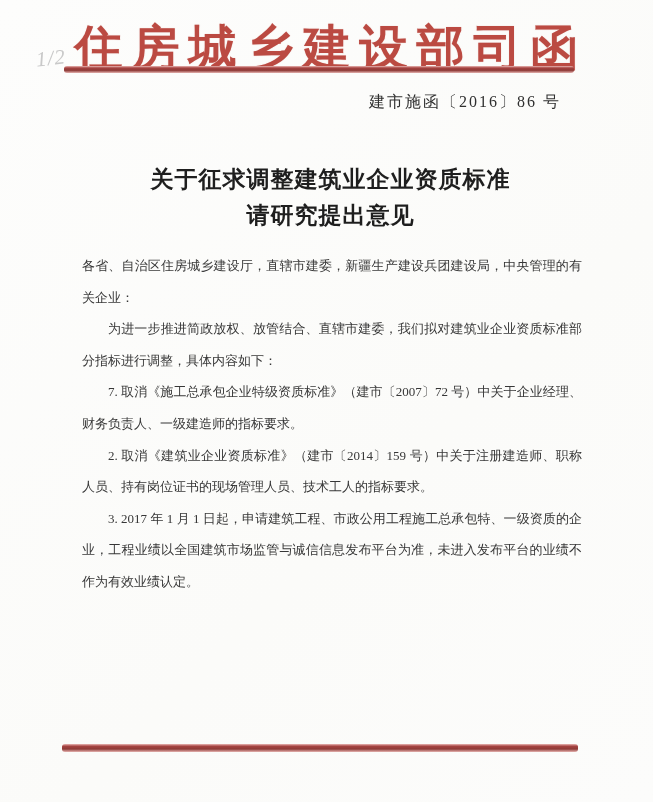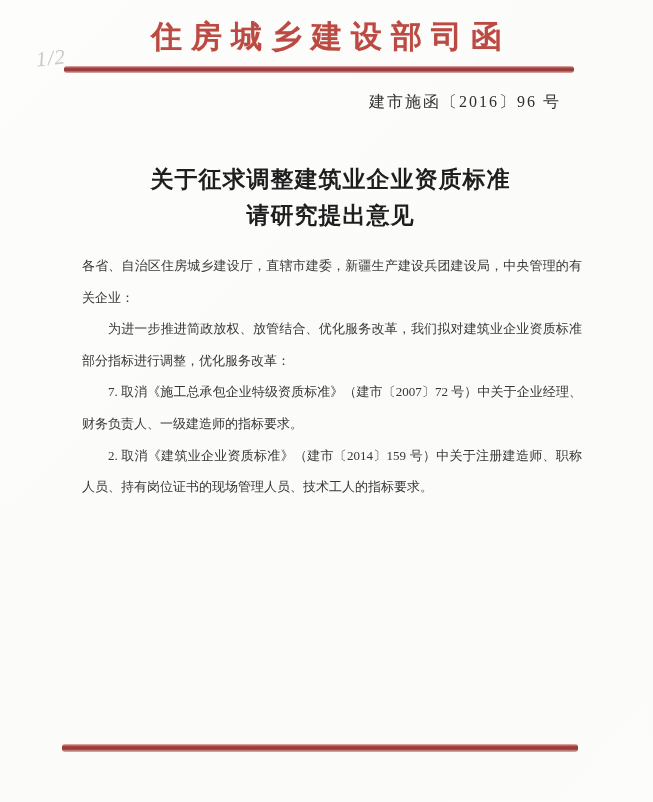--- a/index.html
+++ b/index.html
@@ -25,21 +25,21 @@
     transform: rotate(-6deg);
     letter-spacing: 1px;
     user-select: none;
   }
   .masthead {
     position: absolute;
     left: 0;
     top: 16px;
     width: 100%;
     text-align: center;
-    font-size: 31px;
+    font-size: 48px;
     font-weight: bold;
     color: #bb4a42;
     letter-spacing: 9px;
     text-indent: 9px; 
     white-space: nowrap;
     text-shadow: 0 0 1px rgba(187, 74, 66, 0.35);
   }
   .rule {
     position: absolute;
     border-radius: 3px;
@@ -102,29 +102,30 @@
 <body>
 
 <div class="page">
 
   <div class="watermark">1/2</div>
 
   <div class="masthead">住房城乡建设部司函</div>
 
   <div class="rule rule-top"></div>
 
-  <div class="docnum">建市施函〔2016〕96 号</div>
+  <div class="docnum">建市施函〔2016〕86 号</div>
 
   <h1 class="title">
     <span class="tline">关于征求调整建筑业企业资质标准</span>
     <span class="tline">请研究提出意见</span>
   </h1>
 
   <div class="body-text">
     <p class="no-indent">各省、自治区住房城乡建设厅，直辖市建委，新疆生产建设兵团建设局，中央管理的有关企业：</p>
-    <p>为进一步推进简政放权、放管结合、优化服务改革，我们拟对建筑业企业资质标准部分指标进行调整，优化服务改革：</p>
+    <p>为进一步推进简政放权、放管结合、直辖市建委，我们拟对建筑业企业资质标准部分指标进行调整，具体内容如下：</p>
     <p>7. 取消《施工总承包企业特级资质标准》（建市〔2007〕72 号）中关于企业经理、财务负责人、一级建造师的指标要求。</p>
     <p>2. 取消《建筑业企业资质标准》（建市〔2014〕159 号）中关于注册建造师、职称人员、持有岗位证书的现场管理人员、技术工人的指标要求。</p>
+    <p>3. 2017 年 1 月 1 日起，申请建筑工程、市政公用工程施工总承包特、一级资质的企业，工程业绩以全国建筑市场监管与诚信信息发布平台为准，未进入发布平台的业绩不作为有效业绩认定。</p>
   </div>
 
   <div class="rule rule-bottom"></div>
 
 </div>
 
 </body></html>

